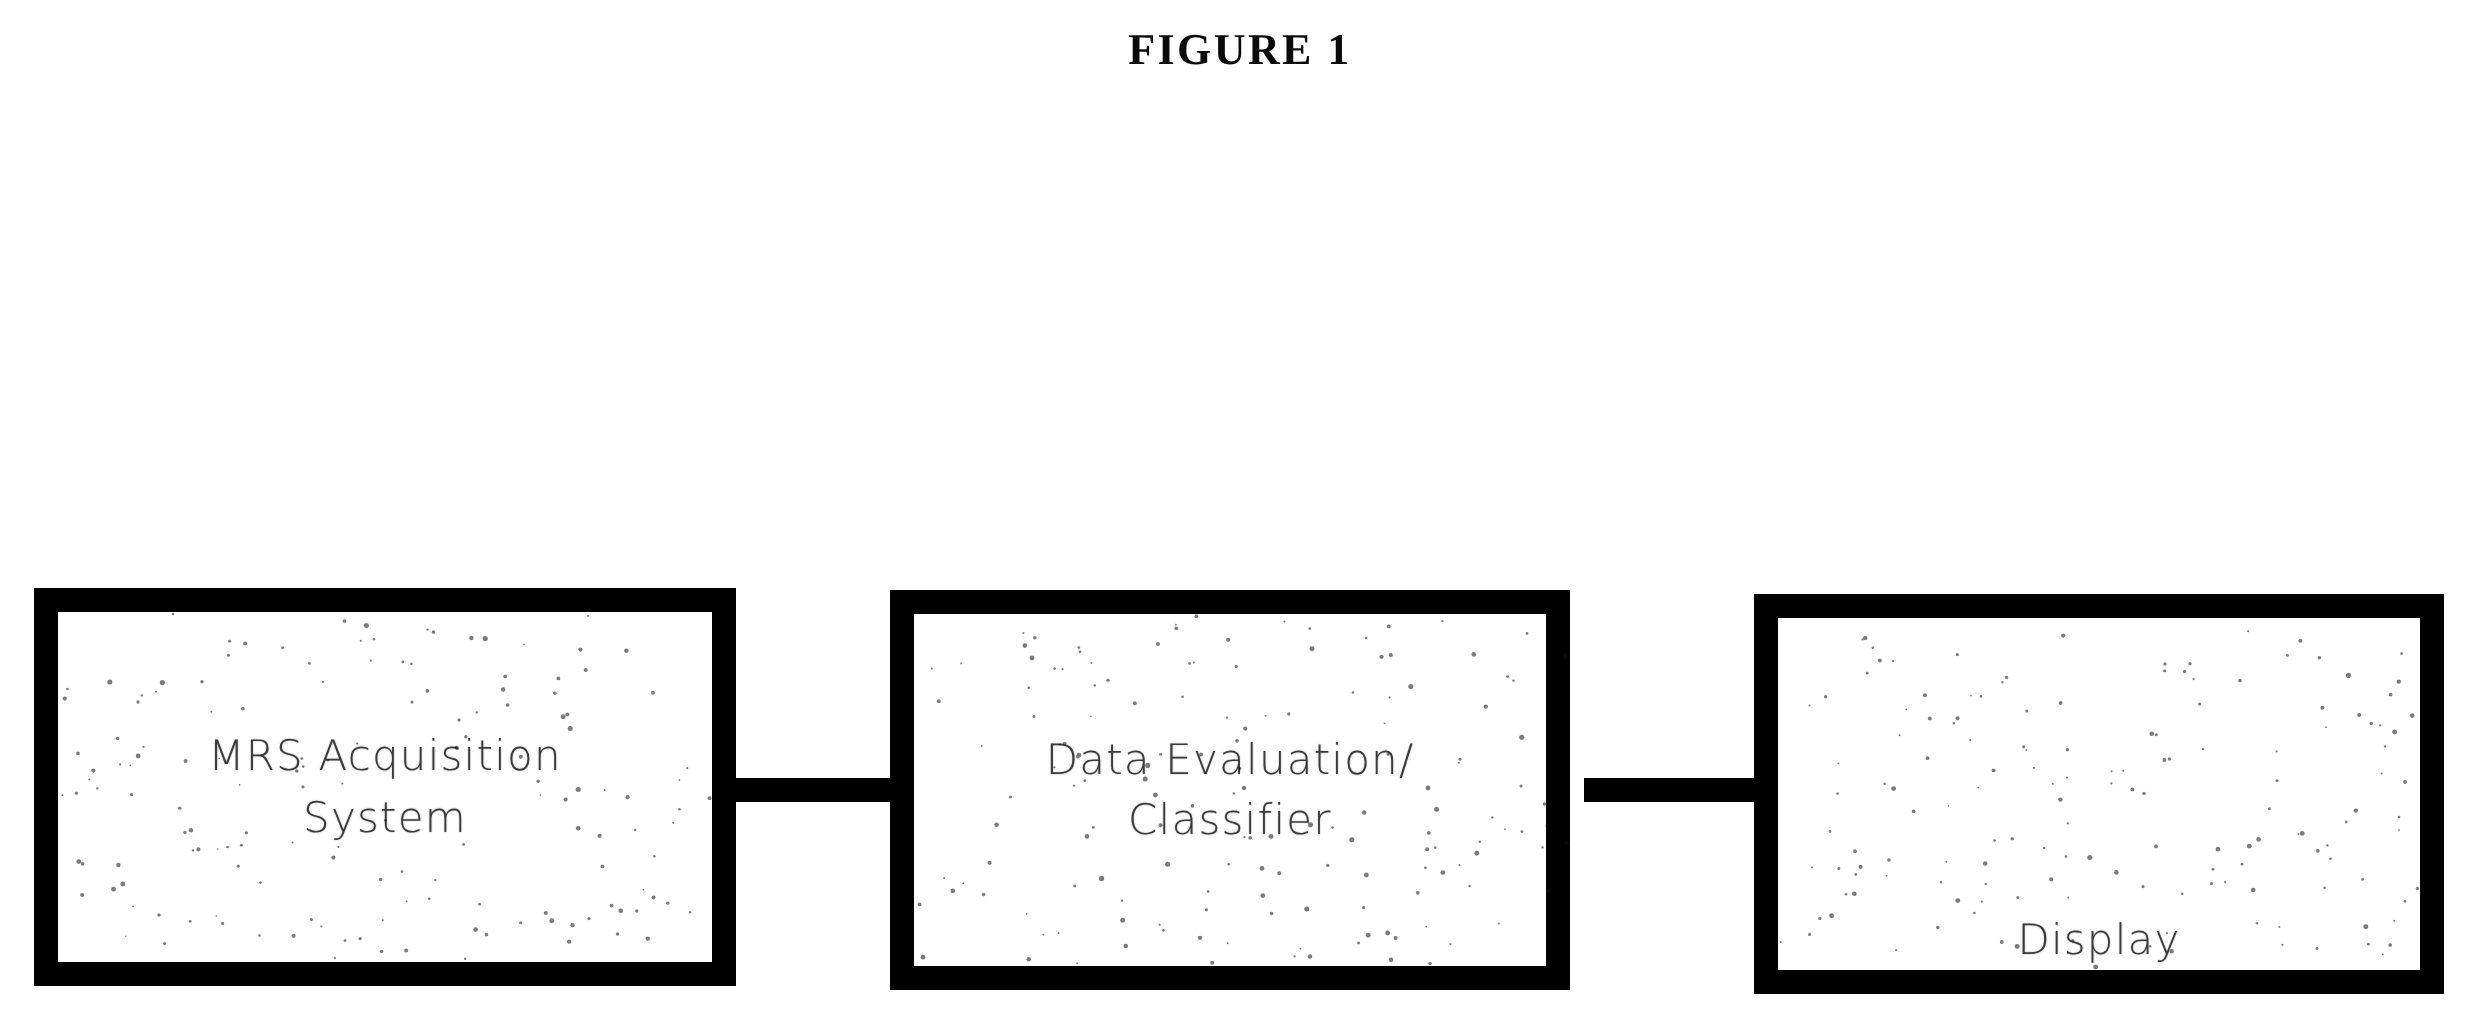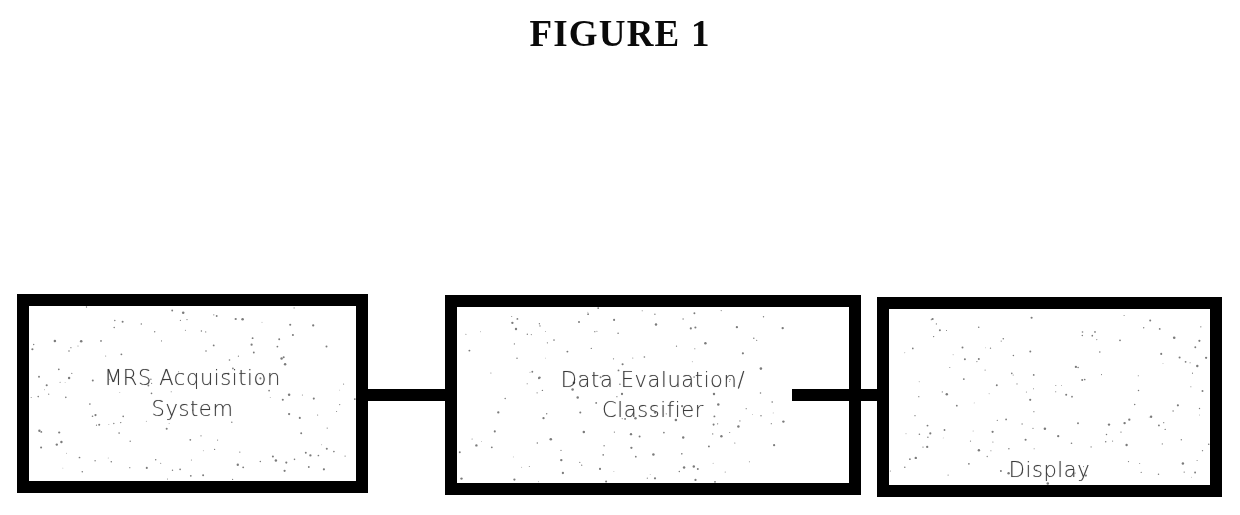--- a/index.html
+++ b/index.html
@@ -21,21 +21,21 @@
 
   
   #figure-title {
     position: absolute;
     left: 0;
     top: 12px;
     width: 1240px;
     text-align: center;
     font-family: "Liberation Serif", "DejaVu Serif", serif;
     font-weight: bold;
-    font-size: 37px;
+    font-size: 22px;
     letter-spacing: 1.2px;
     color: #0a0a0a;
     white-space: pre;
   }
 
   
   #diagram {
     position: absolute;
     left: 0;
     top: 0;
@@ -61,21 +61,21 @@
     letter-spacing: 0.6px;
     color: #2b2b2b;
     text-align: center;
     white-space: pre-line;
     opacity: 0.92;
     text-shadow: 0 0 1px rgba(0,0,0,0.35);
   }
 
   
   #block-mrs       { left: 17px;  top: 294px; width: 351px; height: 199px; }
-  #block-evaluator { left: 445px; top: 295px; width: 416px; height: 200px; }
+  #block-evaluator { left: 445px; top: 295px; width: 340px; height: 200px; }
   #block-display   { left: 877px; top: 297px; width: 345px; height: 200px; align-items: flex-end; }
 
   
   .connector {
     position: absolute;
     background: #000000;
     height: 12px;
   }
   #connector-1 { left: 362px; top: 389px; width: 88px; }
   #connector-2 { left: 792px; top: 389px; width: 90px; }

